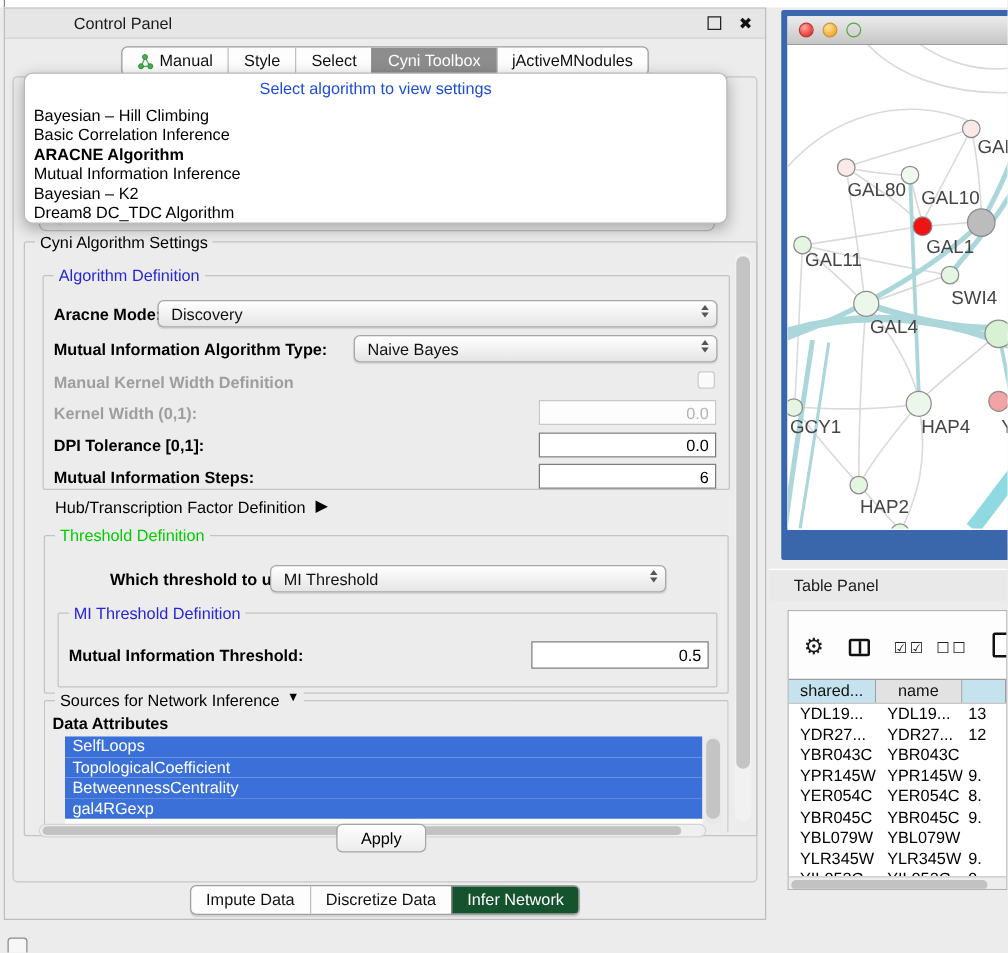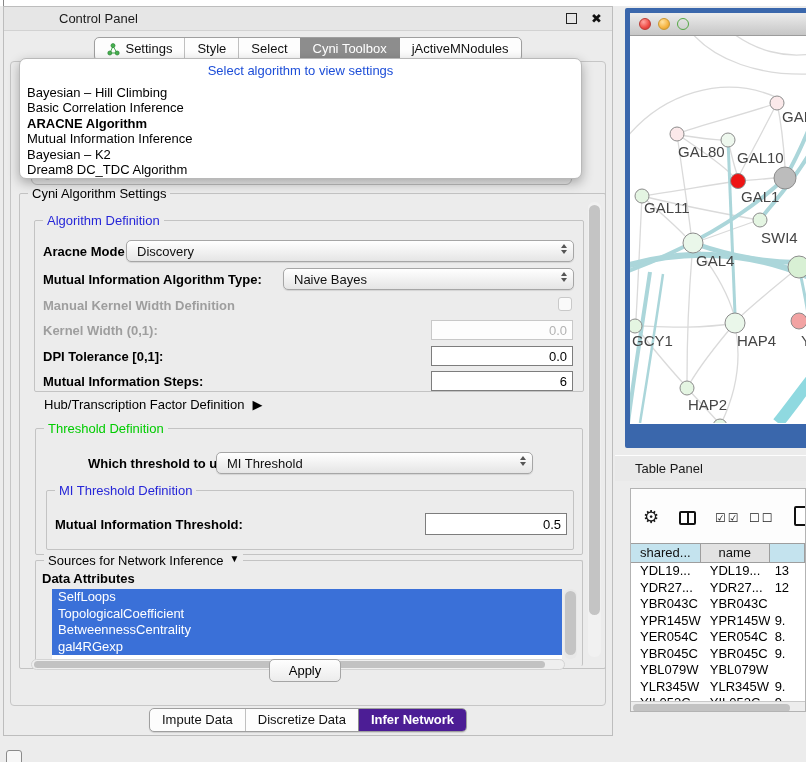--- a/index.html
+++ b/index.html
@@ -175,21 +175,21 @@
     <div class="seg">
       <div class="seg-tab">
         <svg width="13" height="13" viewBox="0 0 13 13">
           <line x1="6" y1="3" x2="3" y2="10" stroke="#3fae49" stroke-width="1"></line>
           <line x1="6" y1="3" x2="10" y2="10" stroke="#3fae49" stroke-width="1"></line>
           <line x1="3" y1="10" x2="10" y2="10" stroke="#3fae49" stroke-width="1"></line>
           <circle cx="6" cy="2.6" r="2" fill="#45b44f" stroke="#2e8336" stroke-width="0.7"></circle>
           <circle cx="2.8" cy="10" r="2" fill="#45b44f" stroke="#2e8336" stroke-width="0.7"></circle>
           <circle cx="10.2" cy="10" r="2" fill="#45b44f" stroke="#2e8336" stroke-width="0.7"></circle>
         </svg>
-        <span>Settings</span>
+        <span>Manual</span>
       </div>
       <div class="seg-tab">
           <span>Style</span>
         </div>
       <div class="seg-tab">
           <span>Select</span>
         </div>
       <div class="seg-tab selected">
           <span>Cyni Toolbox</span>
         </div>
@@ -306,21 +306,21 @@
   <button class="apply-btn" style="left:265px;top:652px;">Apply</button>
 
   <div class="tabbar" style="top:701px;">
     <div class="seg">
       <div class="seg-tab">
           <span>Impute Data</span>
         </div>
       <div class="seg-tab">
           <span>Discretize Data</span>
         </div>
-      <div class="seg-tab selected" style="background:#4c1d95;font-weight:bold;">
+      <div class="seg-tab selected" style="background:#14532d;">
           <span>Infer Network</span>
         </div>
     </div>
   </div>
 </div>
 
 <div class="abs" id="network-window">
   <div class="nw-titlebar">
     <span class="light red"></span>
     <span class="light yellow"></span>

